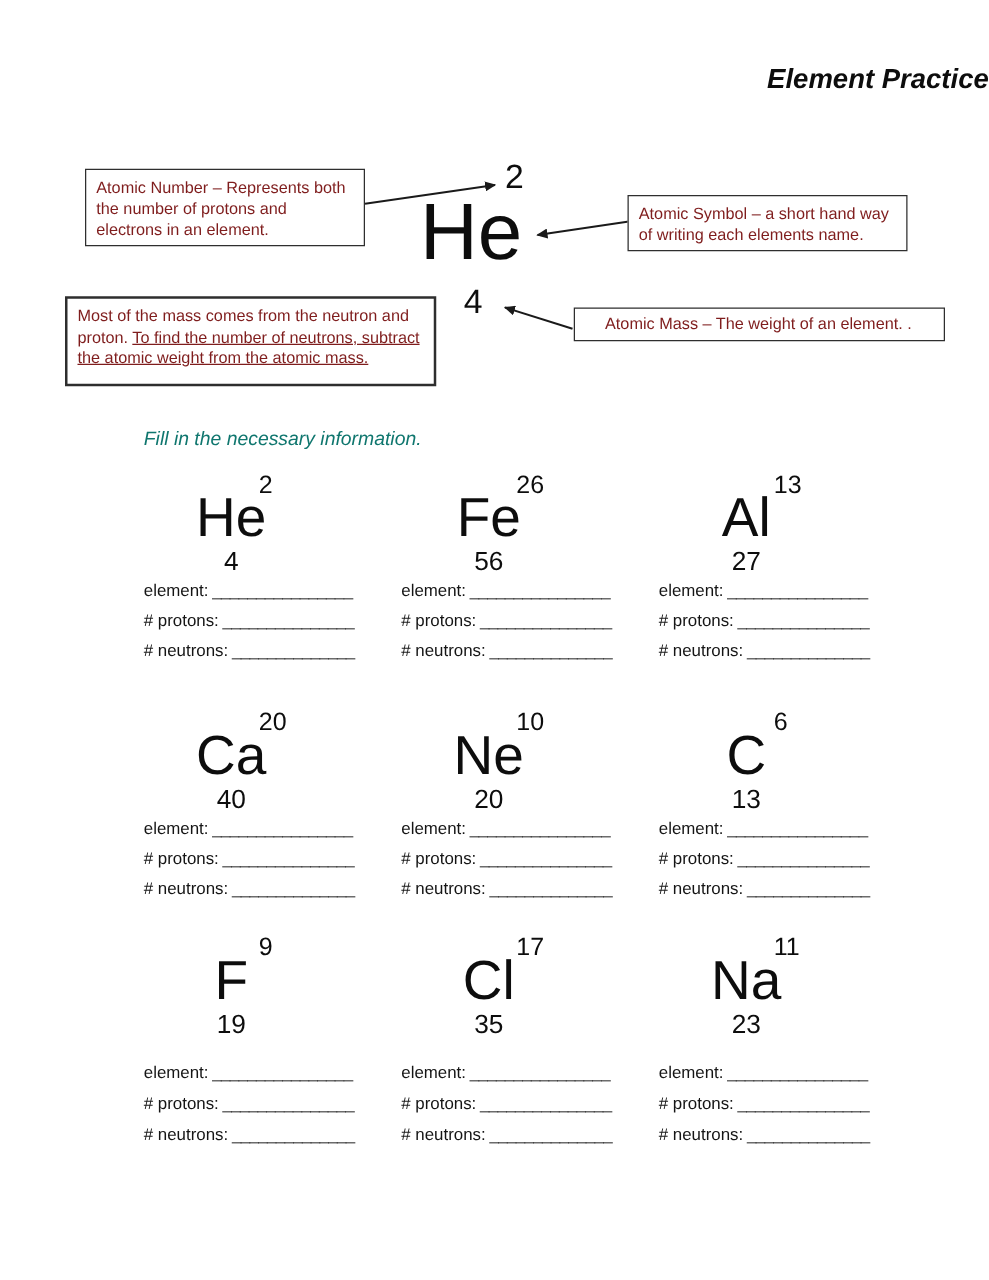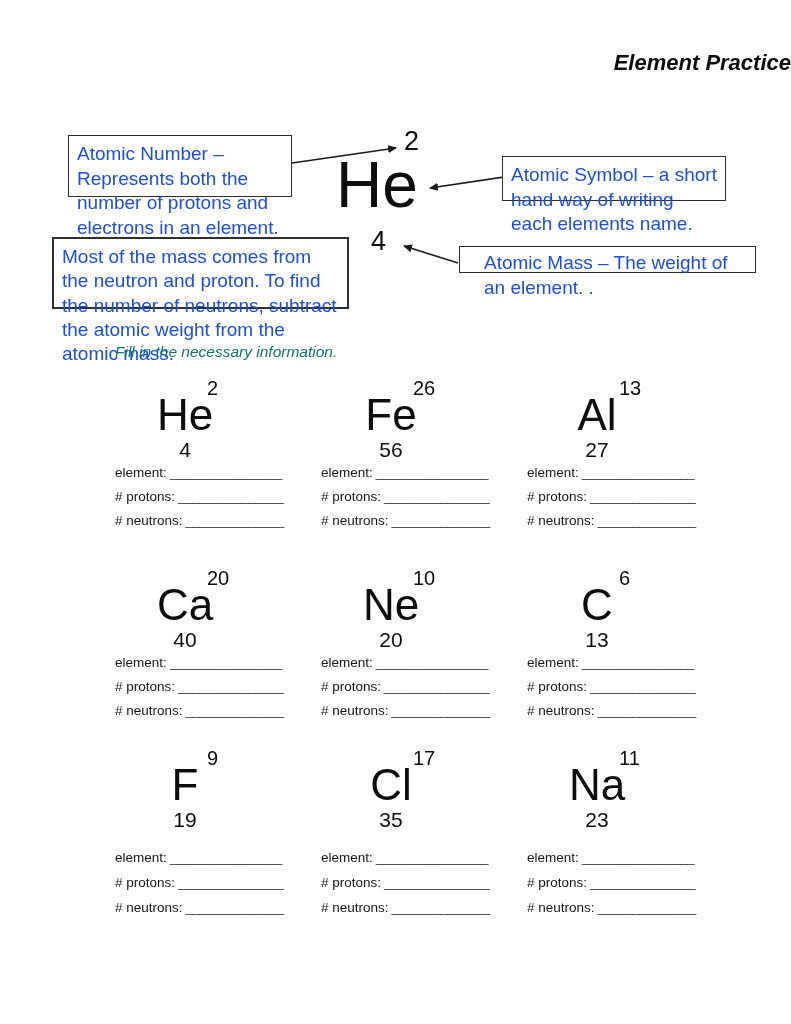--- a/index.html
+++ b/index.html
@@ -8,27 +8,27 @@
   .page {
     position:relative; width:791px; height:1024px; background:#fff; overflow:hidden;
   }
   .title {
     position:absolute; left:0; top:50px; width:100%; text-align:right;
     font-size:22px; font-weight:bold; font-style:italic; letter-spacing:0px; color:#0d0d0d;
   }
   .arrows { position:absolute; left:0; top:0; width:791px; height:1024px; pointer-events:none; }
   .callout {
     position:absolute; border:1.5px solid #2e2e2e; background:#fff;
-    font-size:19px; line-height:1.3; padding:6px 8px; color:#1d4ed8;
+    font-size:13px; line-height:1.3; padding:6px 8px; color:#7f1d1d;
   }
   .callout.atomic-number { left:68px;  top:135px; width:224px; height:62px; }
   .callout.atomic-symbol { left:502px; top:156px; width:224px; height:45px; }
   .callout.atomic-mass   { left:459px; top:246px; width:297px; height:27px; padding:4px 24px; }
   .callout.mass-note     { left:52px;  top:237px; width:297px; height:72px; border-width:2px; line-height:1.28; }
-  .mass-note .underlined { }
+  .mass-note .underlined { text-decoration:underline; }
   .ex-num  { position:absolute; left:404px; top:126px; font-size:27px; color:#0d0d0d; }
   .ex-sym  { position:absolute; left:336px; top:150px; font-size:64px; line-height:1.1; color:#0d0d0d; }
   .ex-mass { position:absolute; left:371px; top:226px; font-size:27px; color:#0d0d0d; }
   .instruction {
     position:absolute; left:115px; top:343px; font-size:15.5px; font-style:italic;
     font-weight:500; color:#0f766e;
   }
   .card { position:absolute; width:200px; height:175px; }
   .card .c-num  { position:absolute; left:92px; top:2px;  font-size:20px; color:#0d0d0d; }
   .card .c-sym  { position:absolute; left:0;   top:18px;  width:140px; text-align:center;

